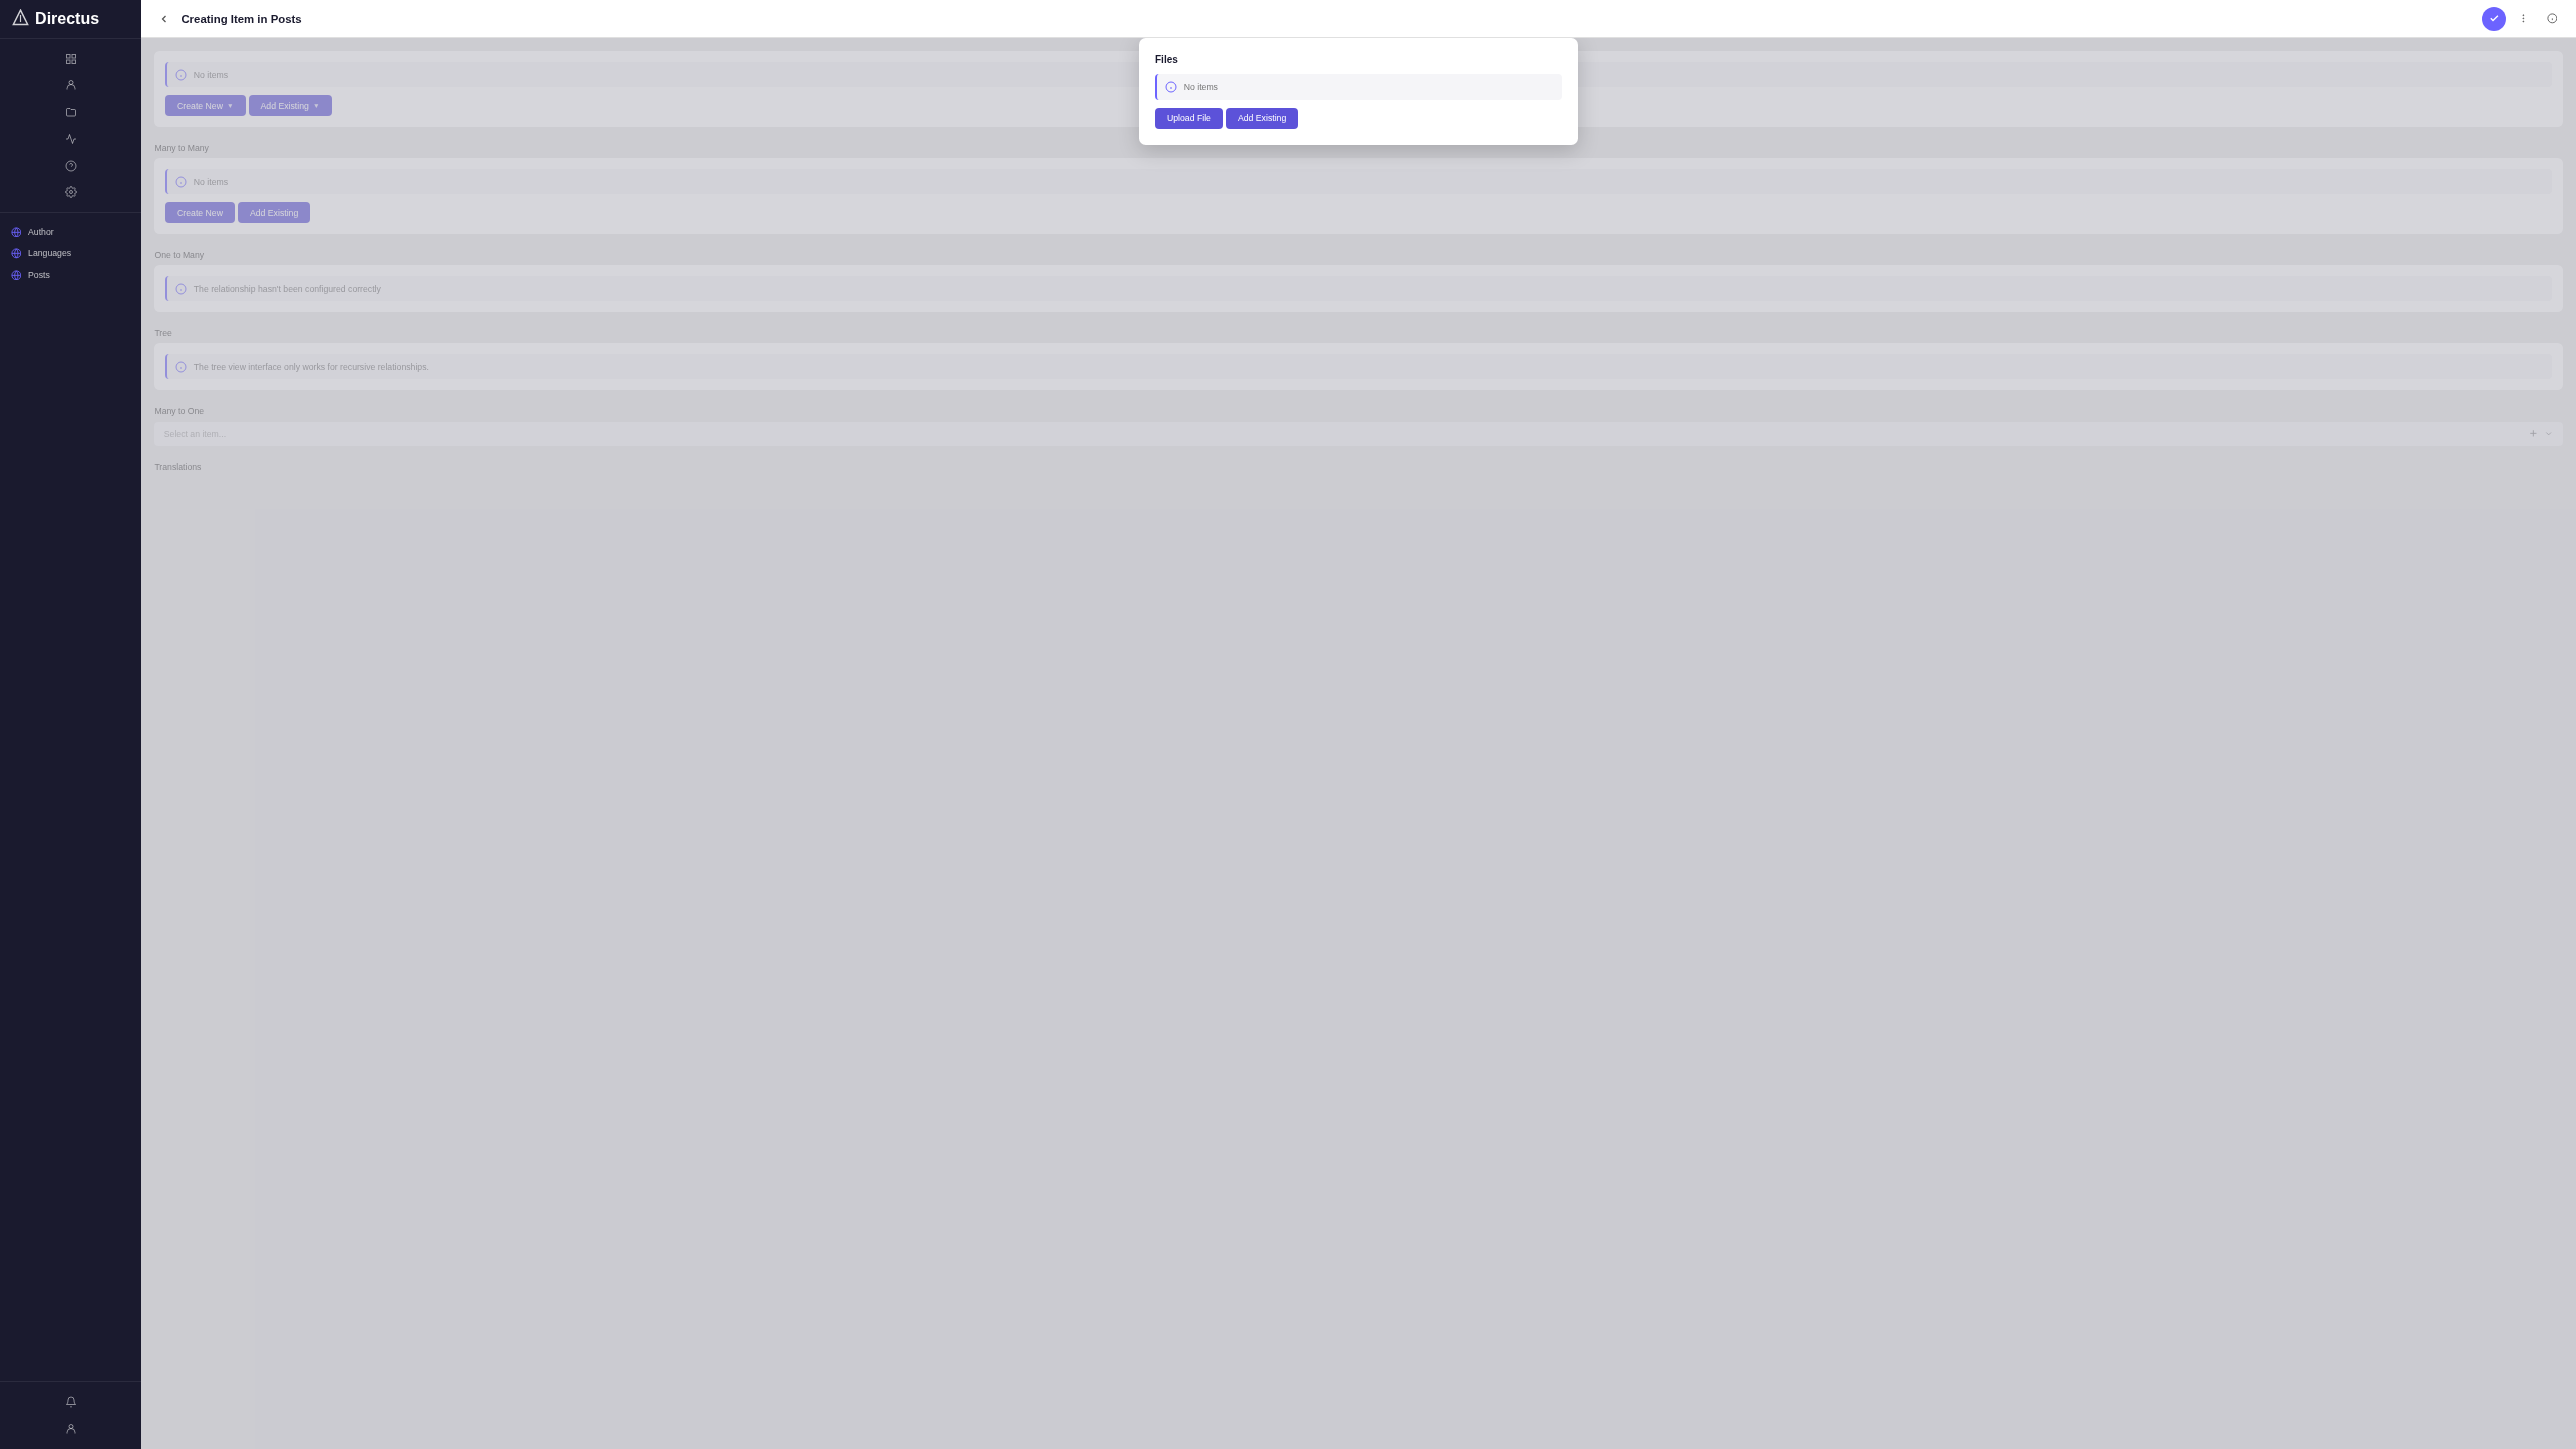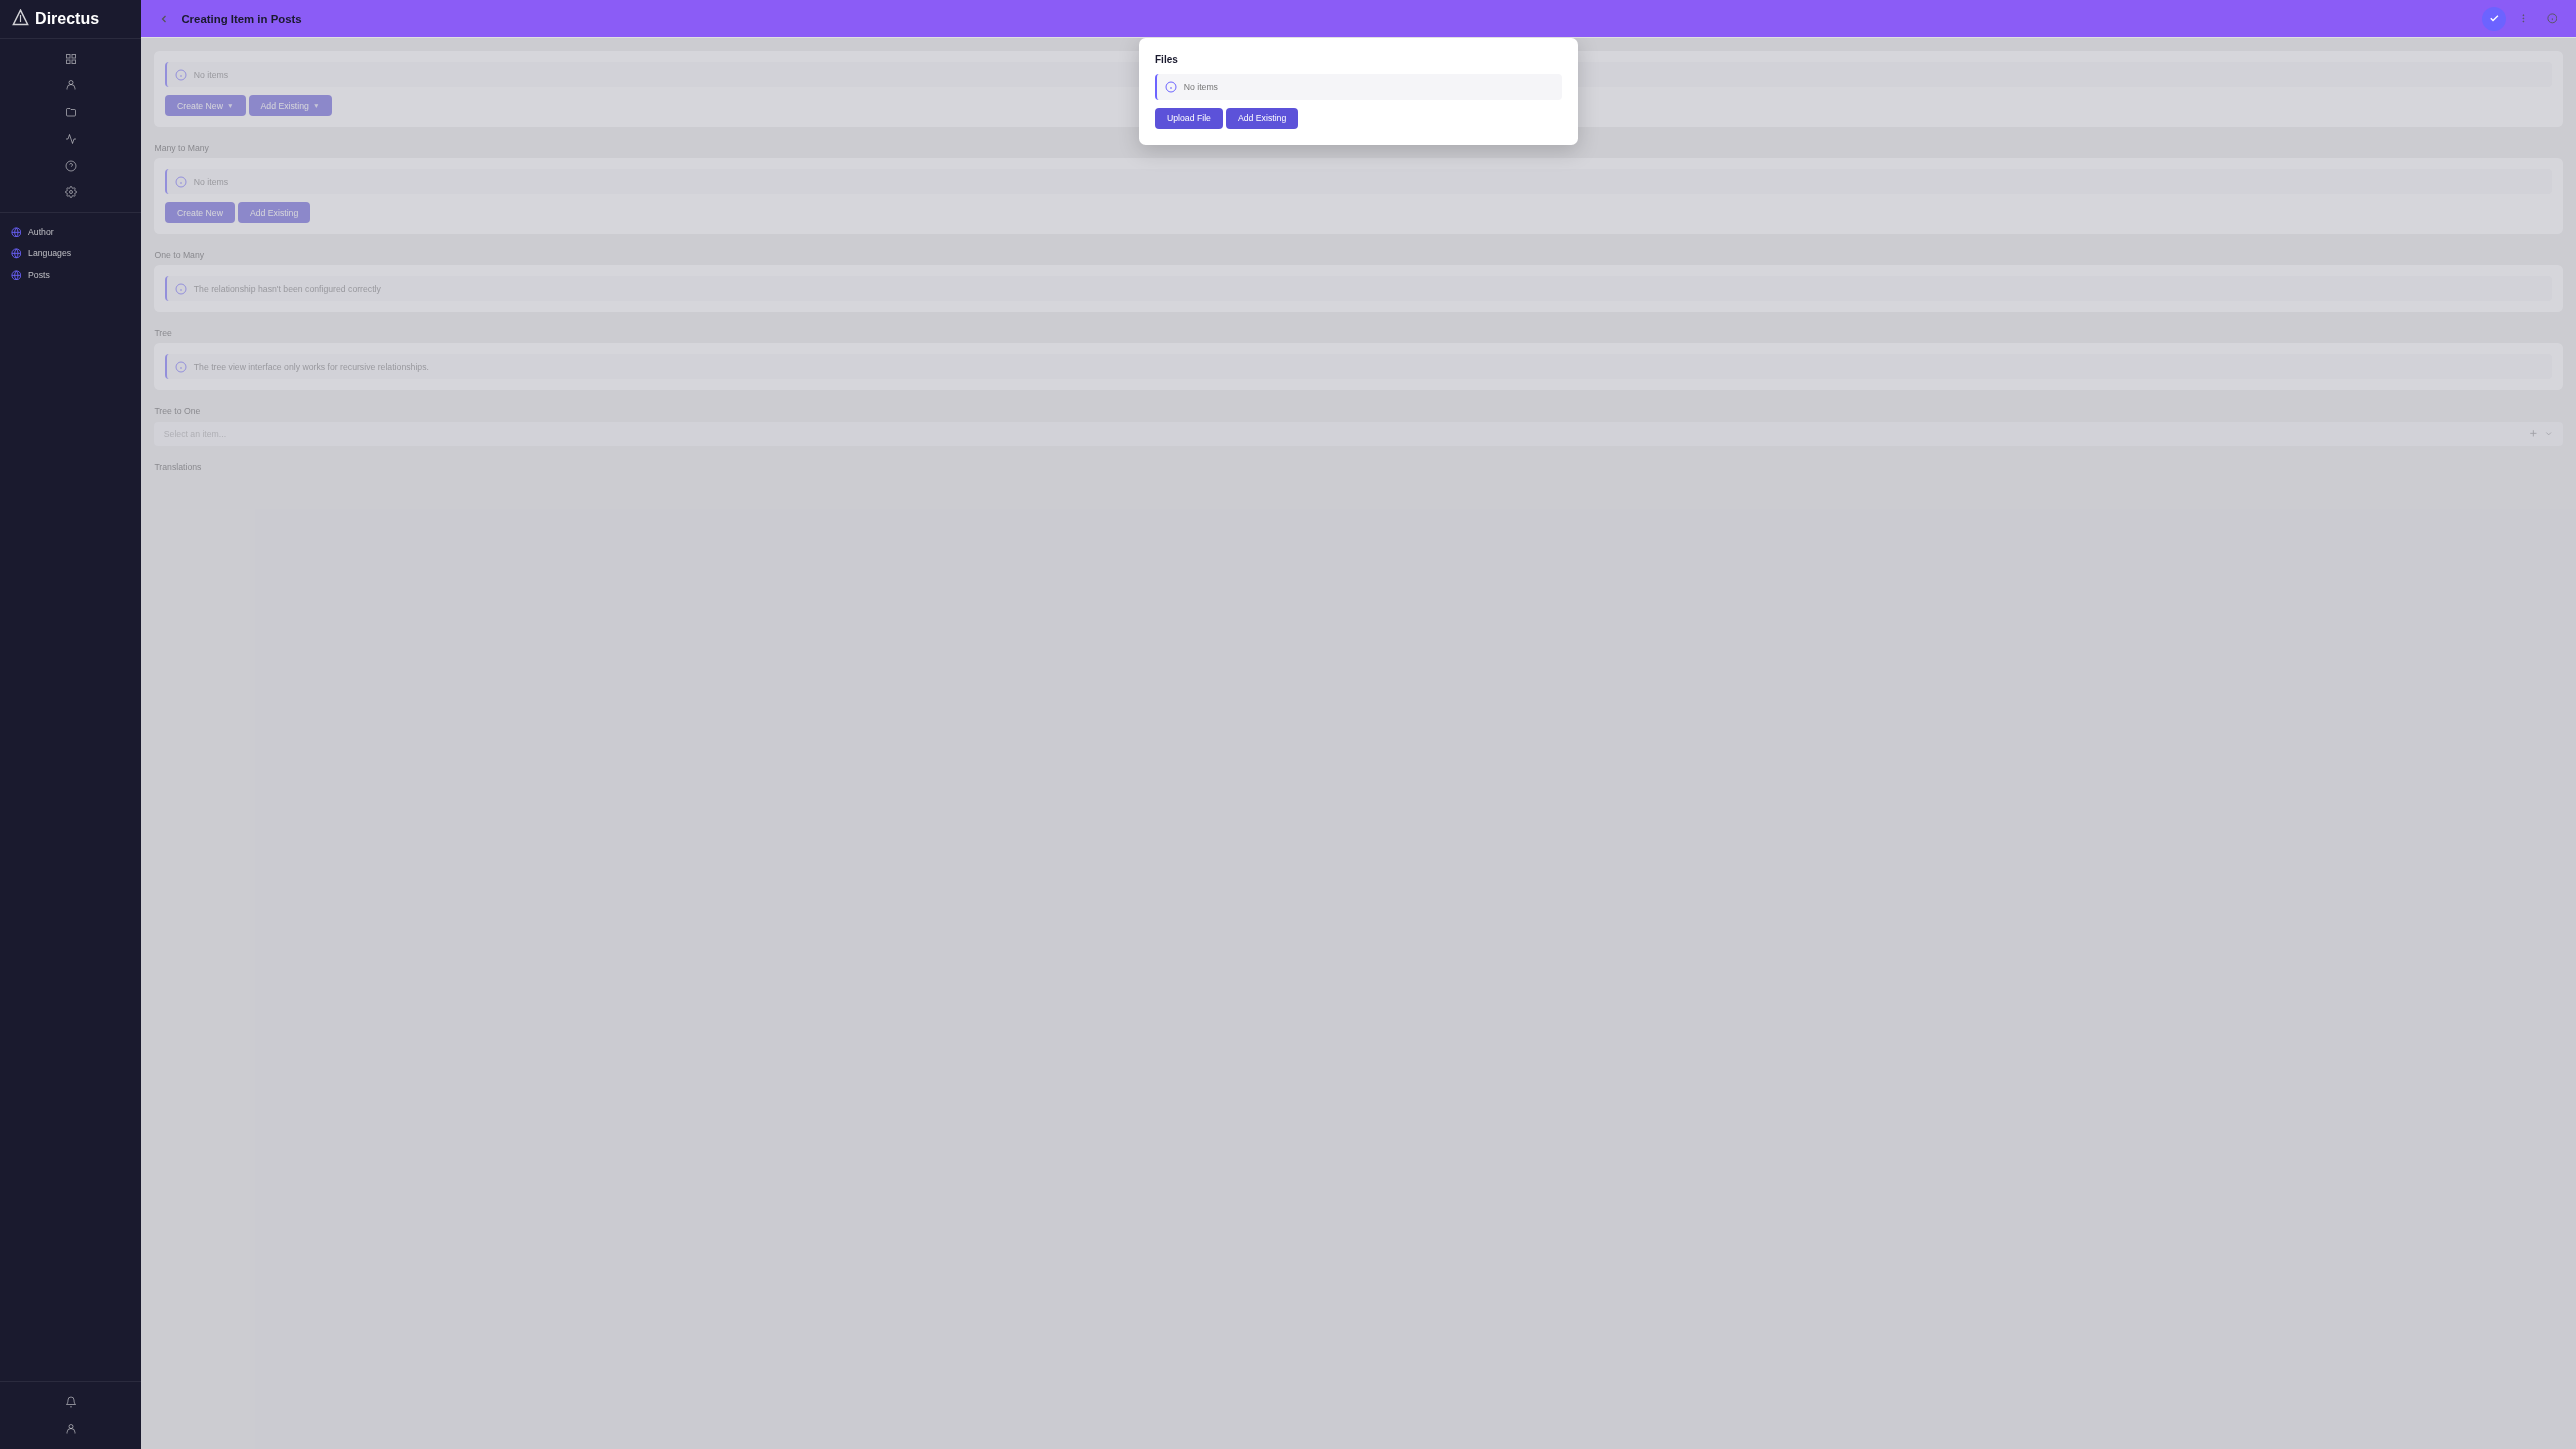--- a/index.html
+++ b/index.html
@@ -86,21 +86,21 @@
     .main {
       flex: 1;
       display: flex;
       flex-direction: column;
       overflow: hidden;
       background: #e8e8e8;
     }
 
     
     .header {
-      background: #8b5cf6;
+      background: #ffffff;
       display: flex;
       align-items: center;
       padding: 0 13.4px;
       height: 38px;
       border-bottom: 0.7px solid #e0e0e0;
       gap: 8px;
     }
     .back-btn {
       width: 19px;
       height: 19px;
@@ -485,21 +485,21 @@
             <circle cx="12" cy="12" r="10"></circle>
               <line x1="12" y1="8" x2="12" y2="8" stroke-width="3"></line>
               <line x1="12" y1="12" x2="12" y2="16"></line>
           </svg>
           <span>The tree view interface only works for recursive relationships.</span>
         </div>
       </div>
     </div>
 
     <div>
-      <div class="section-label">Tree to One</div>
+      <div class="section-label">Many to One</div>
       <div class="select-field">
         <span class="select-field-text" style="color:#aaa;">Select an item...</span>
         <div class="select-field-actions">
           <svg width="10.7" height="10.7" viewBox="0 0 24 24" fill="none" stroke="currentColor" stroke-width="2">
             <line x1="12" y1="5" x2="12" y2="19"></line>
               <line x1="5" y1="12" x2="19" y2="12"></line>
           </svg>
           <svg width="9.4" height="9.4" viewBox="0 0 24 24" fill="none" stroke="currentColor" stroke-width="2">
             <polyline points="6 9 12 15 18 9"></polyline>
           </svg>

